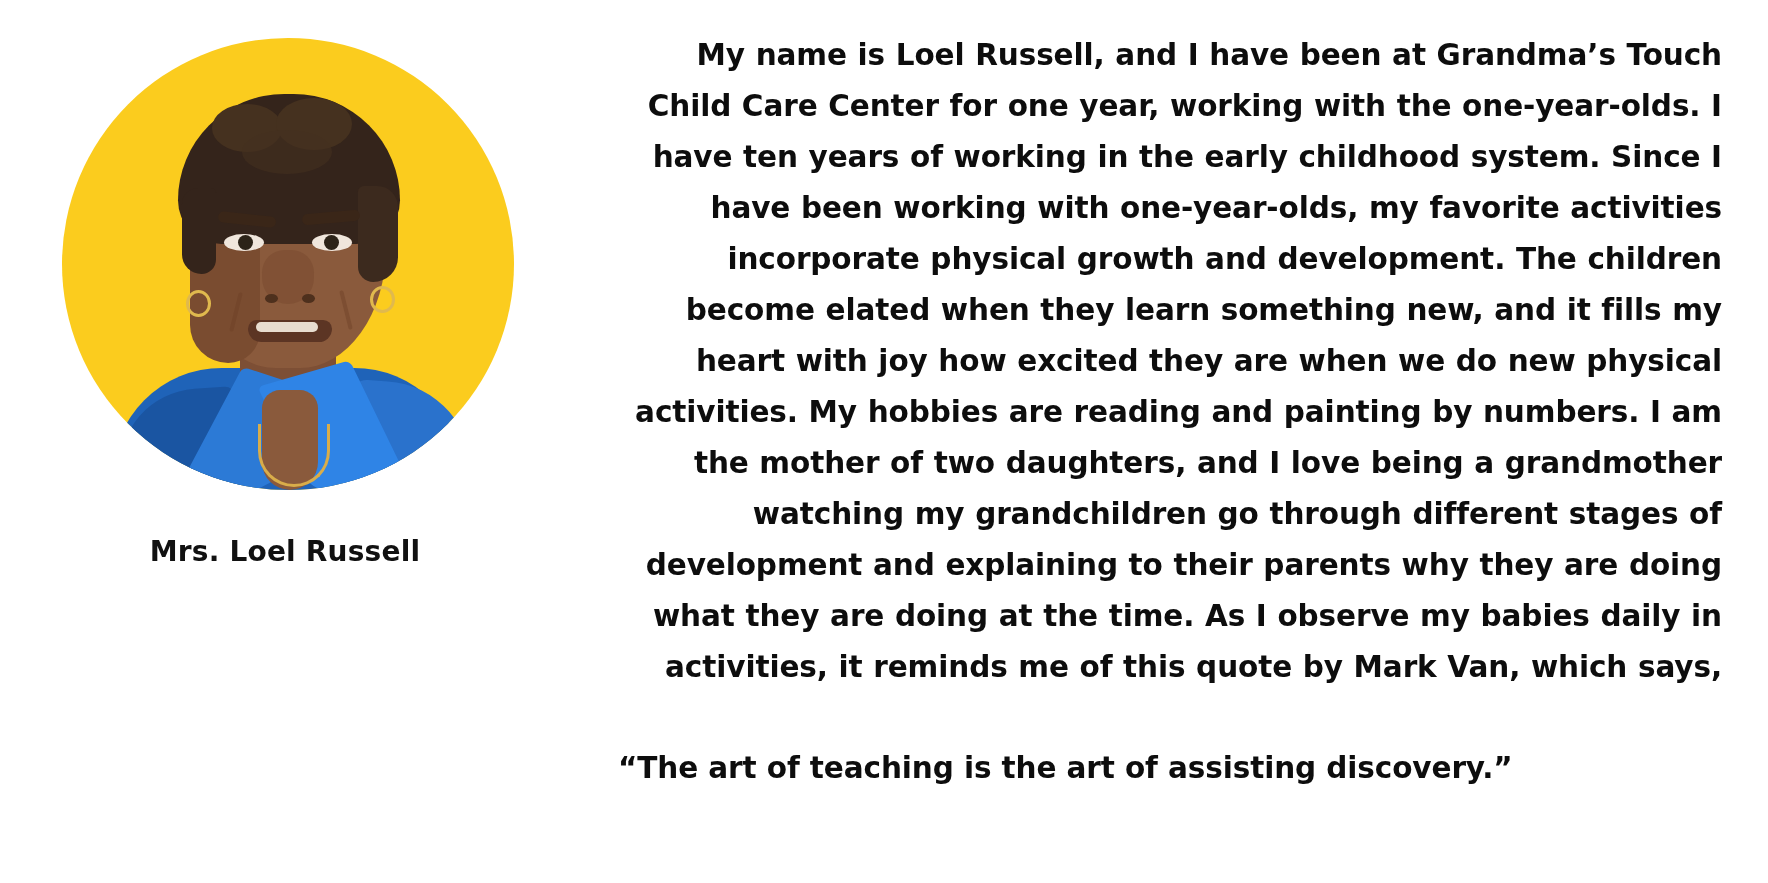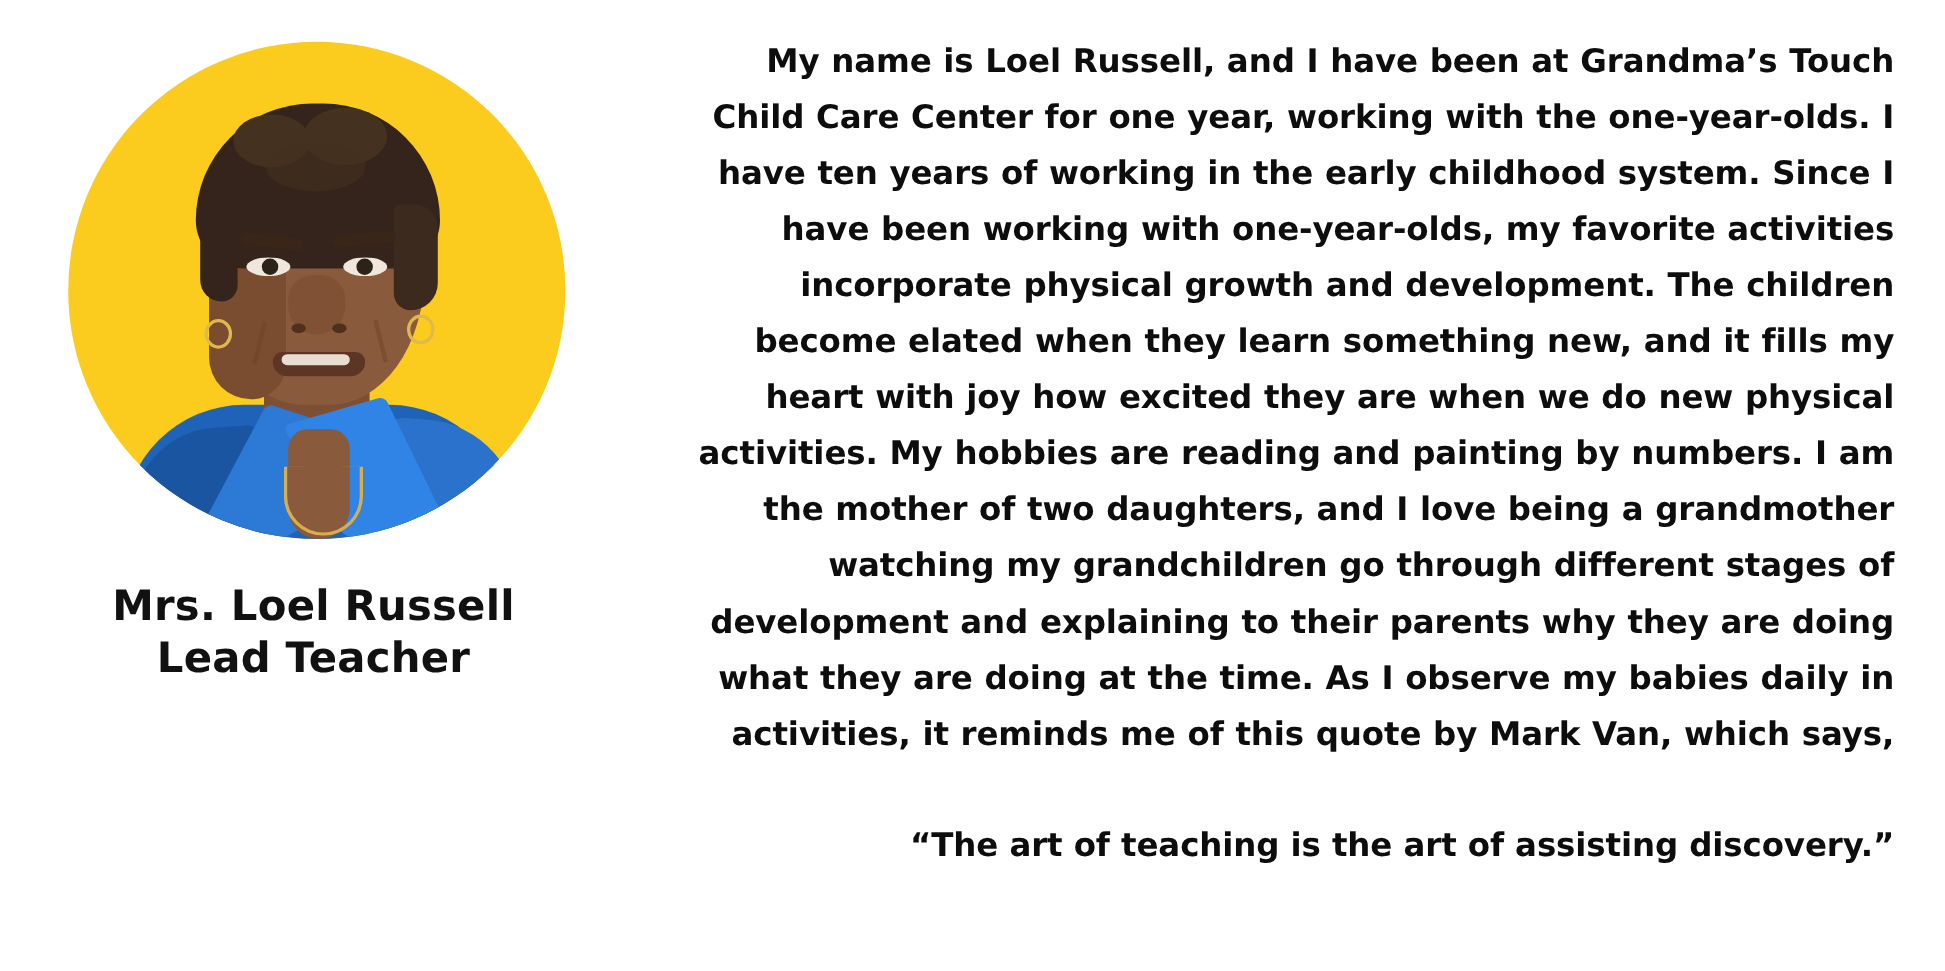--- a/index.html
+++ b/index.html
@@ -286,21 +286,21 @@
     position: absolute;
     left: 0px;
     top: 528px;
     width: 570px;
     text-align: center;
   }
   .staff-name,
   .staff-title {
     font-family: "DejaVu Sans", sans-serif;
     font-weight: bold;
-    font-size: 38px;
+    font-size: 28px;
     line-height: 47px;
     color: #111111;
     letter-spacing: .2px;
     white-space: nowrap;
   }
 
   
   .bio-column {
     position: absolute;
     left: 600px;
@@ -321,21 +321,21 @@
     word-spacing: 0.5px;
   }
   .bio-quote {
     font-family: "DejaVu Sans", sans-serif;
     font-weight: bold;
     font-size: 29.5px;
     line-height: 51px;
     color: #0d0d0d;
     margin: 0;
     padding: 0 18px;
-    text-align: right;
+    text-align: left;
     margin-top: 50px;
     letter-spacing: -0.1px;
   }
 </style>
 </head>
 <body>
 
 <div class="profile-card">
 
   <div class="left-column">
@@ -373,21 +373,20 @@
           <div class="mouth"></div>
           <div class="teeth"></div>
           <div class="earring-l"></div>
           <div class="earring-r"></div>
         </div>
       </div>
     </div>
 
     <div class="name-block">
       <div class="staff-name">Mrs. Loel Russell</div>
-      <div class="staff-title">Lead Teacher</div>
     </div>
 
   </div>
 
   <div class="bio-column">
     <p class="bio-paragraph">My name is Loel Russell, and I have been at Grandma’s Touch Child Care Center for one year, working with the one-year-olds. I have ten years of working in the early childhood system. Since I have been working with one-year-olds, my favorite activities incorporate physical growth and development. The children become elated when they learn something new, and it fills my heart with joy how excited they are when we do new physical activities. My hobbies are reading and painting by numbers. I am the mother of two daughters, and I love being a grandmother watching my grandchildren go through different stages of development and explaining to their parents why they are doing what they are doing at the time. As I observe my babies daily in activities, it reminds me of this quote by Mark Van, which says,</p>
     <p class="bio-quote">“The art of teaching is the art of assisting discovery.”</p>
   </div>
 
 </div>

